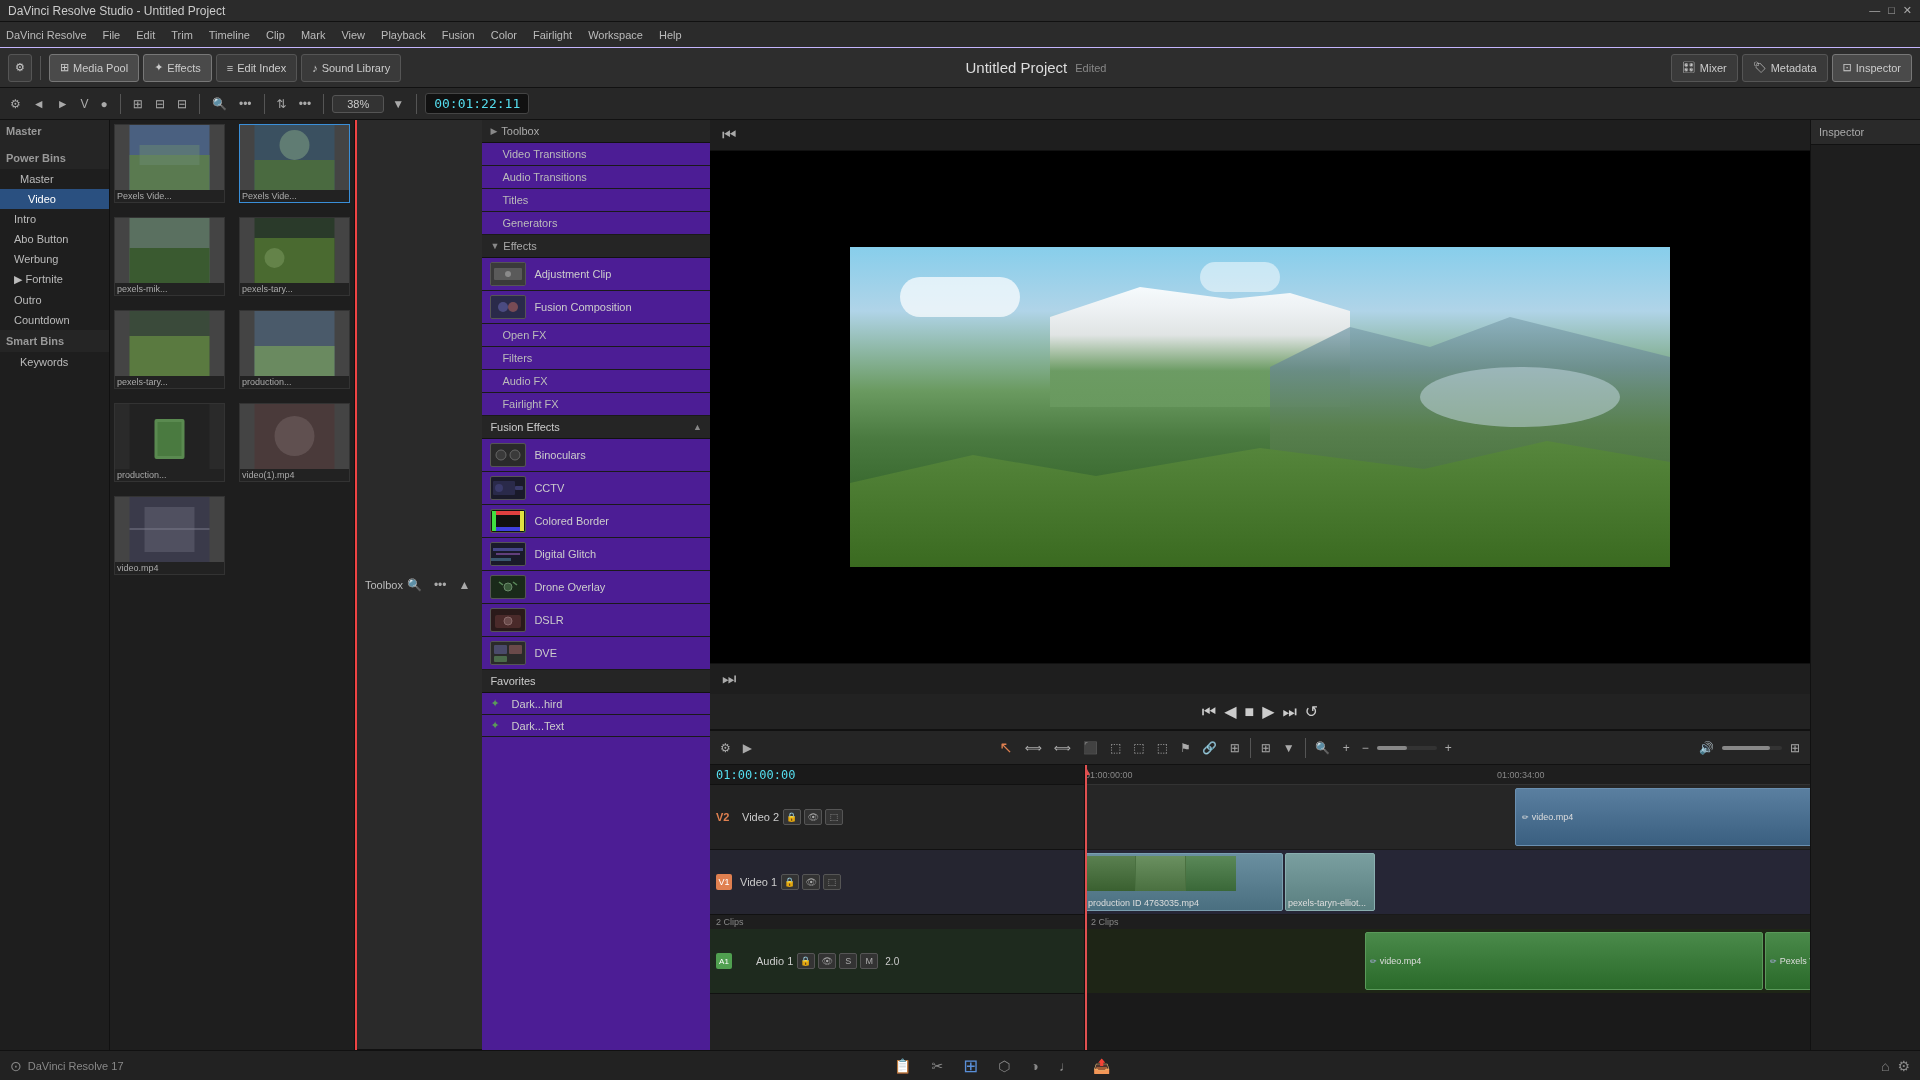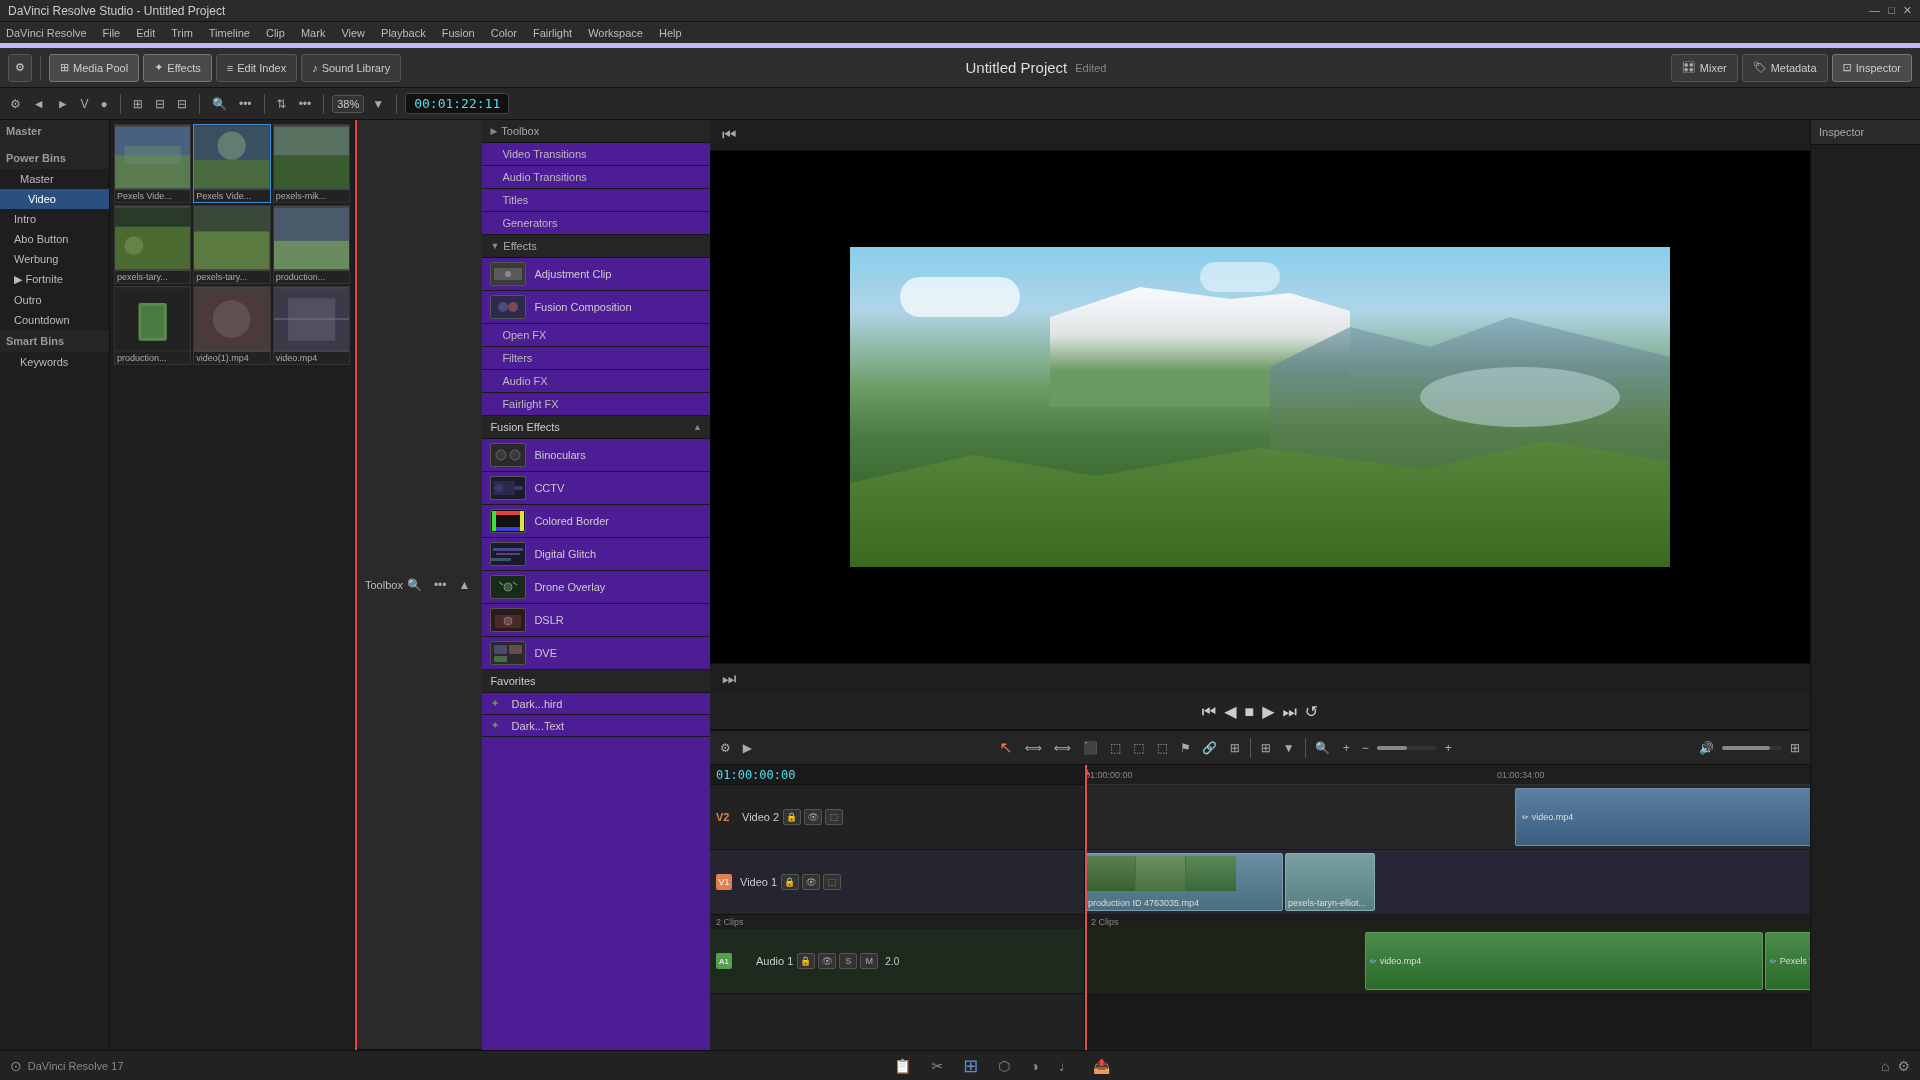--- a/index.html
+++ b/index.html
@@ -4,53 +4,53 @@
   <style>
     * { margin: 0; padding: 0; box-sizing: border-box; }
     body { background: #1a1a1a; color: #ccc; font-family: 'Segoe UI', Arial, sans-serif; font-size: 12px; width: 1920px; height: 1080px; overflow: hidden; }
 
     
     #titlebar { background: #2b2b2b; height: 22px; display: flex; align-items: center; padding: 0 8px; justify-content: space-between; border-bottom: 1px solid #111; }
     #titlebar .controls { display: flex; gap: 8px; }
     #titlebar .controls span { font-size: 11px; color: #aaa; cursor: pointer; }
 
     
-    #menubar { background: #2b2b2b; height: 26px; display: flex; align-items: center; padding: 0 6px; gap: 16px; border-bottom: 5px solid #c4b5fd; }
+    #menubar { background: #2b2b2b; height: 26px; display: flex; align-items: center; padding: 0 6px; gap: 16px; border-bottom: 1px solid #c4b5fd; }
     #menubar span { font-size: 11px; color: #bbb; cursor: pointer; }
 
     
     #toolbar { background: #2d2d2d; height: 40px; display: flex; align-items: center; padding: 0 8px; gap: 4px; border-bottom: 1px solid #111; }
     .toolbar-btn { background: #3a3a3a; border: 1px solid #555; border-radius: 3px; color: #ccc; padding: 3px 10px; font-size: 11px; cursor: pointer; display: flex; align-items: center; gap: 4px; height: 28px; }
     .toolbar-btn.active { background: #4a4a4a; border-color: #777; }
     .toolbar-sep { width: 1px; background: #555; height: 24px; margin: 0 4px; }
 
     
     #toolbar2 { background: #272727; height: 32px; display: flex; align-items: center; padding: 0 6px; gap: 4px; border-bottom: 1px solid #111; }
     .t2-btn { background: transparent; border: none; color: #aaa; cursor: pointer; padding: 2px 4px; font-size: 12px; border-radius: 2px; }
-    .zoom-display { background: #333; border: 1px solid #555; border-radius: 3px; color: #ccc; padding: 2px 4px; font-size: 11px; }
+    .zoom-display { background: #333; border: 1px solid #555; border-radius: 3px; color: #ccc; padding: 2px 14px; font-size: 11px; }
     .timecode { background: #111; border: 1px solid #444; border-radius: 3px; color: #5de; padding: 2px 8px; font-size: 13px; font-family: monospace; }
 
     
     #main { display: flex; height: calc(1080px - 22px - 26px - 40px - 32px - 30px); }
 
     
     #left-panel { width: 355px; background: #1e1e1e; border-right: 1px solid #111; display: flex; flex-direction: column; }
     #bins-area { width: 110px; flex-shrink: 0; background: #1e1e1e; border-right: 1px solid #111; overflow-y: auto; }
     #content-area { flex: 1; overflow-y: auto; }
     #left-inner { display: flex; flex: 1; overflow: hidden; }
 
     .bin-item { padding: 4px 8px 4px 14px; font-size: 11px; color: #bbb; cursor: pointer; }
     .bin-item.selected { background: #2a5080; color: #fff; }
     .bin-section-header { padding: 5px 6px; font-size: 11px; color: #999; font-weight: bold; background: #252525; }
     .bin-item.indent1 { padding-left: 20px; }
     .bin-item.indent2 { padding-left: 28px; }
     .bin-item.indent3 { }
 
     
-    .thumbnails-grid { display: grid; grid-template-columns: repeat(3, 1fr); gap: 2px; padding: 4px; }
+    .thumbnails-grid { display: grid; grid-template-columns: repeat(2, 1fr); gap: 14px; padding: 4px; }
     .thumb-item { background: #333; cursor: pointer; border: 1px solid transparent; }
     .thumb-item.selected { border-color: #3a8fd8; }
     .thumb-img { width: 100%; height: 65px; background: #444; display: flex; align-items: center; justify-content: center; overflow: hidden; position: relative; }
     .thumb-label { font-size: 9px; color: #aaa; padding: 1px 2px; white-space: nowrap; overflow: hidden; text-overflow: ellipsis; background: #222; }
 
     
     #center-panel { flex: 1; display: flex; flex-direction: column; }
     #preview-area { background: #111; flex: 1; display: flex; align-items: center; justify-content: center; position: relative; }
 
     

